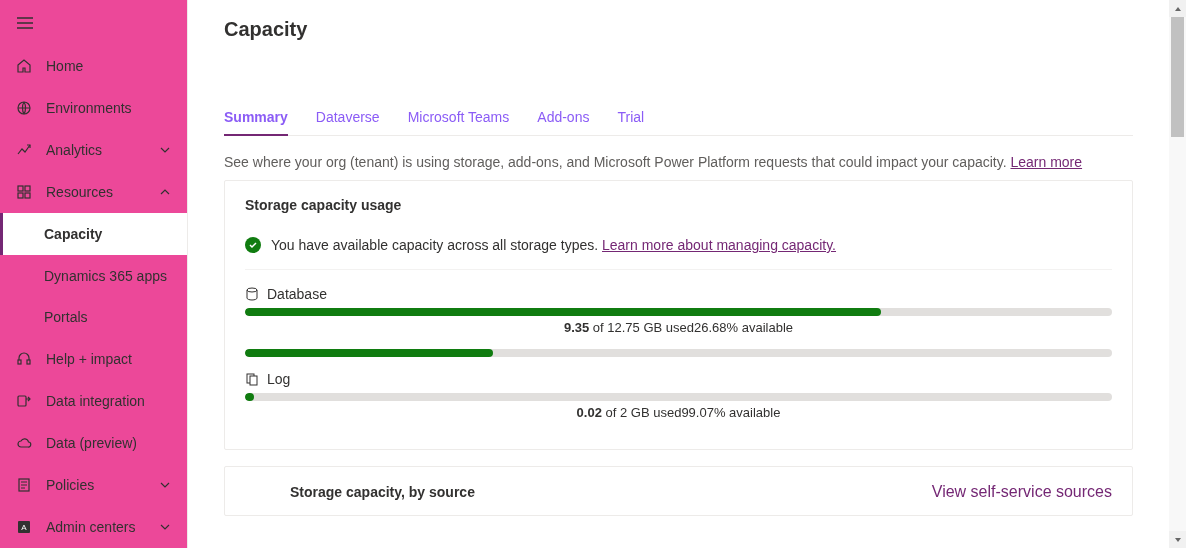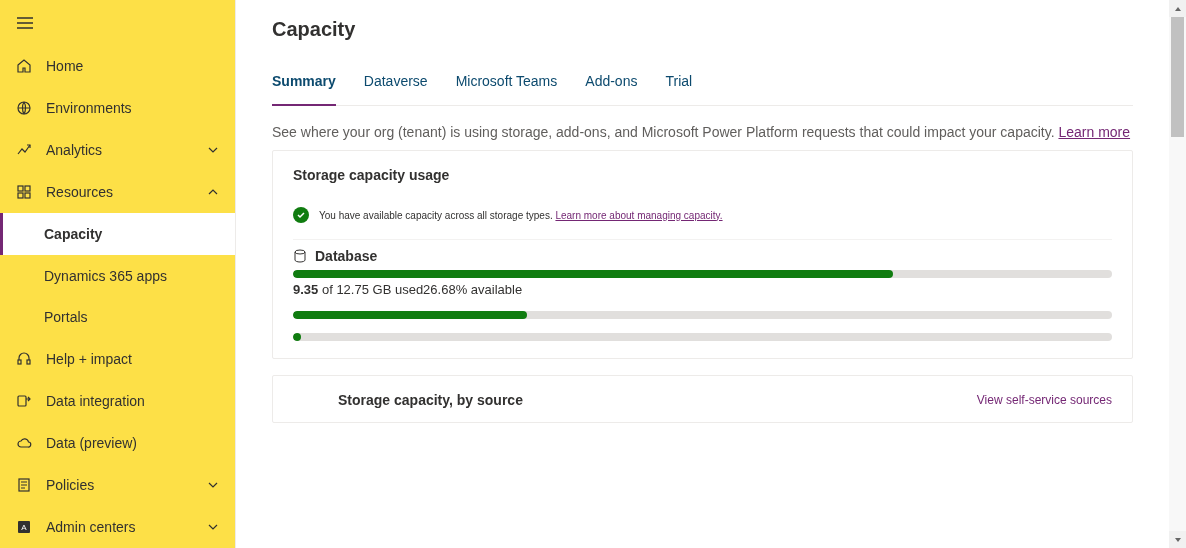--- a/index.html
+++ b/index.html
@@ -1,52 +1,52 @@
 <!DOCTYPE html>
 <html><head>
 <meta charset="utf-8">
 <style>
   * { box-sizing: border-box; }
   html, body { margin:0; padding:0; font-family: "Segoe UI", -apple-system, sans-serif; font-size:14px; color:#323130; background:#fff; }
   .app { display:flex; width:1186px; height:548px; overflow:hidden; }
-  .sidebar { width:236px; background:#fde047; border-right:1px solid #edebe9; display:flex; flex-direction:column; padding-top:8px; }
+  .sidebar { width:188px; background:#ec4899; border-right:1px solid #edebe9; display:flex; flex-direction:column; padding-top:8px; }
   .hamburger { padding:6px 16px 10px 16px; }
   .hamburger svg { width:18px; height:18px; }
   .nav-item { display:flex; align-items:center; gap:14px; padding:0 16px; height:42px; cursor:pointer; color:#323130; position:relative; }
   .nav-item .label { flex:1; }
   .nav-item svg.icon { width:16px; height:16px; flex-shrink:0; }
   .nav-item svg.chev { width:12px; height:12px; }
   .nav-sub { padding-left:44px; height:42px; display:flex; align-items:center; cursor:pointer; }
   .nav-sub.active { background:#fff; font-weight:600; }
   .nav-sub.active::before { content:""; position:absolute; left:0; top:0; bottom:0; width:3px; background:#742774; }
   .nav-sub { position:relative; }
   .main { flex:1; display:flex; overflow:hidden; }
   .content { flex:1; padding:18px 36px 0 36px; overflow:hidden; }
   h1 { font-size:20px; font-weight:600; margin:0 0 32px 0; }
   .tabs { display:flex; gap:28px; border-bottom:1px solid #edebe9; margin-bottom:18px; }
-  .tab { padding:0 0 16px 0; cursor:pointer; color:#0c4a6e; position:relative; }
+  .tab { padding:0 0 10px 0; cursor:pointer; color:#8b5cf6; position:relative;margin-top:36px; }
   .tab.active { font-weight:600; }
   .tab.active::after { content:""; position:absolute; left:0; right:0; bottom:-1px; height:2px; background:#742774; }
   .intro { color:#605e5c; margin-bottom:10px; }
   .intro a { color:#742774; text-decoration:underline; cursor:pointer; }
-  .card { border:1px solid #edebe9; border-radius:2px; padding:16px 20px 13px 20px; margin-bottom:16px; background:#fff; }
+  .card { border:1px solid #edebe9; border-radius:2px; padding:16px 20px 29px 20px; margin-bottom:16px; background:#fff; }
   .card-title { font-weight:600; margin-bottom:18px; font-size:14px; }
-  .info-row { display:flex; align-items:center; gap:10px; font-size:10px; border-bottom:1px solid #f3f2f1; padding:6px 0 16px 0; margin-bottom:8px; }
+  .info-row { display:flex; align-items:flex-end; gap:10px; font-size:14px; border-bottom:1px solid #f3f2f1; padding:6px 0 16px 0; margin-bottom:16px; }
   .info-row a { color:#742774; text-decoration:underline; cursor:pointer; }
   .check-circle { width:16px; height:16px; background:#107c10; border-radius:50%; display:inline-flex; align-items:center; justify-content:center; flex-shrink:0;}
   .check-circle svg { width:10px; height:10px; }
   .storage-block { margin-bottom:14px; }
-  .storage-head { display:flex; align-items:center; gap:8px; font-weight:700; font-size:14px; margin-bottom:6px;}
+  .storage-head { display:flex; align-items:center; gap:8px; font-weight:400; font-size:14px; margin-bottom:6px;}
   .storage-head svg { width:14px; height:14px; }
   .bar { height:8px; background:#e1dfdd; border-radius:4px; overflow:hidden; margin-bottom:4px; position:relative;}
   .fill { height:100%; background:#107c10; border-radius:4px; }
-  .storage-foot { display:flex; justify-content:flex-start; font-size:13px; color:#323130;}
+  .storage-foot { display:flex; justify-content:center; font-size:13px; color:#323130;}
   .storage-foot .used strong { font-weight:600; }
   .card-header-row { display:flex; justify-content:space-between; align-items:center;margin-left:45px;}
-  .link-purple { color:#742774; text-decoration:none; cursor:pointer; font-size:12px;}
+  .link-purple { color:#742774; text-decoration:none; cursor:pointer; font-size:16px;}
   .scrollbar { width:17px; background:#f8f8f8; display:flex; flex-direction:column; }
   .sb-btn { height:17px; background:#f1f1f1; display:flex; align-items:center; justify-content:center;}
   .sb-btn svg { width:8px; height:8px; fill:#666;}
   .sb-track { flex:1; position:relative; }
   .sb-thumb { position:absolute; left:2px; right:2px; top:0; height:120px; background:#c1c1c1;}
 </style>
 </head>
 <body>
 
 <div class="app">
@@ -191,23 +191,34 @@
           </div>
         </div>
 
         <div class="storage-block">
           <div class="bar">
               <div class="fill" style="width:28.6%"></div>
             </div>
         </div>
 
         <div class="storage-block" style="margin-bottom:0">
+          <div class="storage-head">
+            <svg viewBox="0 0 14 14" fill="none" stroke="#323130" stroke-width="1">
+                <rect x="2" y="2" width="7" height="9"></rect>
+                <rect x="5" y="4" width="7" height="9" fill="#fff"></rect>
+              </svg>
+            <span>Log</span>
+          </div>
           <div class="bar">
               <div class="fill" style="width:1%; min-width:6px; border-radius:4px;"></div>
             </div>
+          <div class="storage-foot">
+            <span class="used"><strong>0.02</strong><span> of 2 GB used</span></span>
+            <span>99.07% available</span>
+          </div>
         </div>
       </div>
 
       <div class="card" style="padding-bottom:14px">
         <div class="card-header-row">
           <div class="card-title" style="margin-bottom:0">Storage capacity, by source</div>
           <a class="link-purple">View self-service sources</a>
         </div>
       </div>
     </div>

